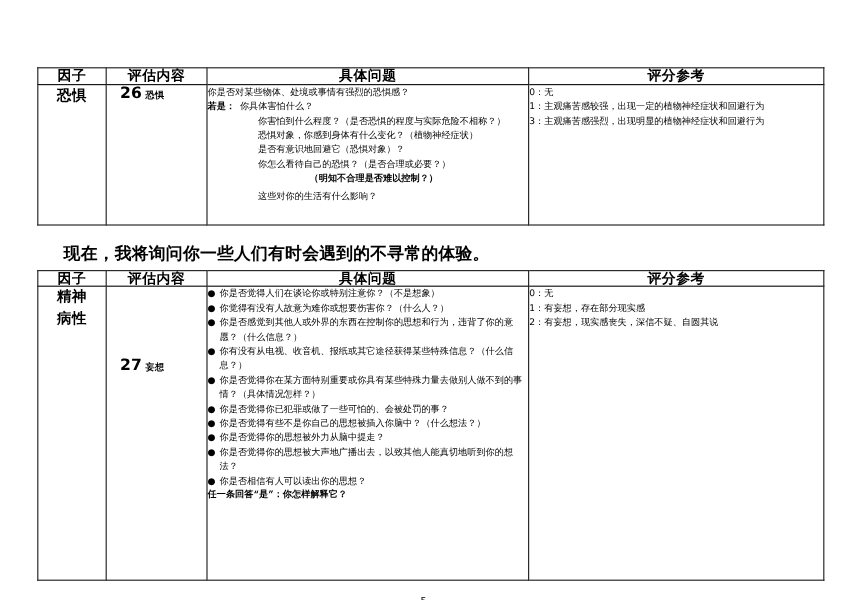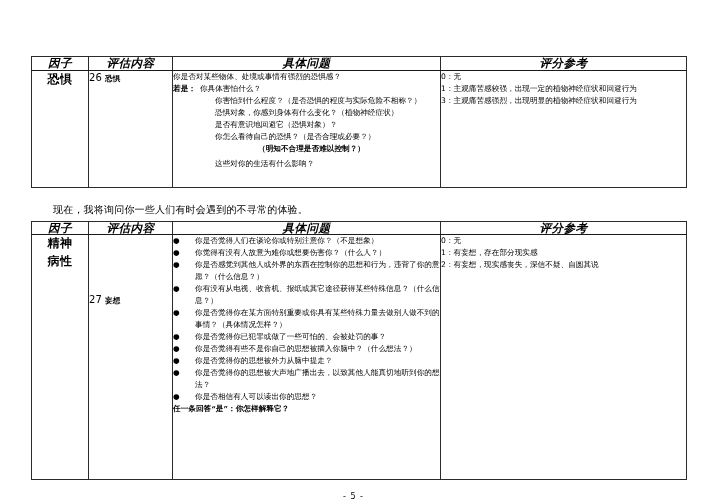--- a/index.html
+++ b/index.html
@@ -31,21 +31,20 @@
     margin: 0 0 0 31px;
     border: 1.4px solid #1a1a1a;
   }
   table.sheet td, table.sheet th {
     border: 1px solid #2b2b2b;
     vertical-align: top;
     padding: 0;
   }
   table.sheet thead th {
     border-bottom: 1.4px solid #1a1a1a;
-    font-style: italic;
   }
 
   .col-factor  { width: 57px; }
   .col-content { width: 84px; }
   .col-items   { width: 268px; }
   .col-score   { width: 246px; }
 
   .hdr {
     text-align: center;
     font-weight: bold;
@@ -64,22 +63,23 @@
     vertical-align: middle;
   }
   .cell-content {
     font-size: 7.6px;
     font-weight: bold;
     padding: 10px 0 0 7px;
     line-height: 1.3;
     letter-spacing: 0.2px;
   }
   .cell-content .num {
-    font-size: 10px;
-    font-weight: normal;
+    font-size: 13px;
+    font-weight: bold;
+    margin-left: 11px;
   }
 
   .cell-items {
     padding: 4px 3px 4px 6px;
     font-size: 7.6px;
     line-height: 1.58;
     letter-spacing: 0.05px;
   }
   .cell-score {
     padding: 4px 3px 4px 6px;
@@ -103,28 +103,27 @@
   }
   .bullet-dot {
     flex: 0 0 auto;
     width: 10px;
     font-size: 7.6px;
     line-height: 1.58;
   }
   .bullet-text {
     flex: 1 1 auto;
     line-height: 1.58;
-    margin-left: 12px;
   }
 
   .score-line { white-space: nowrap; }
 
   .between-note {
-    font-size: 10px;
-    font-weight: normal;
+    font-size: 14px;
+    font-weight: bold;
     letter-spacing: 0.2px;
     margin: 6px 0 4px 31px;
     padding-left: 22px;
   }
 
   .table-gap { height: 9px; }
 
   .footer {
     text-align: center;
     font-size: 8px;

